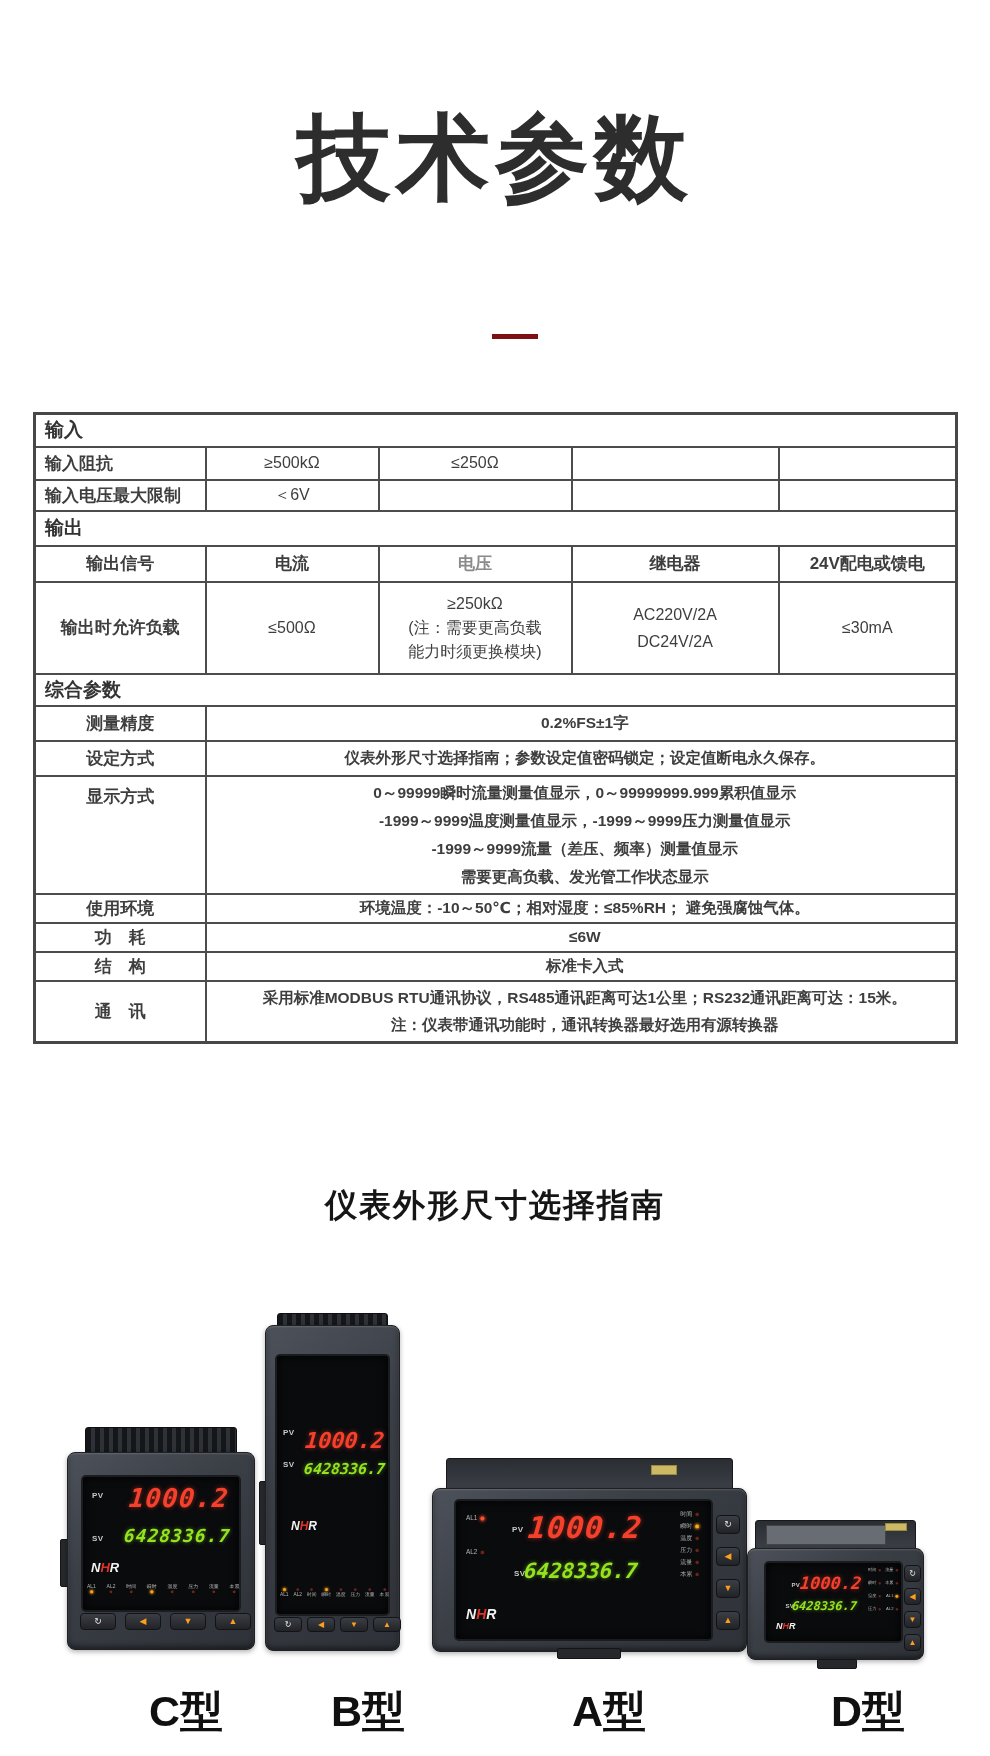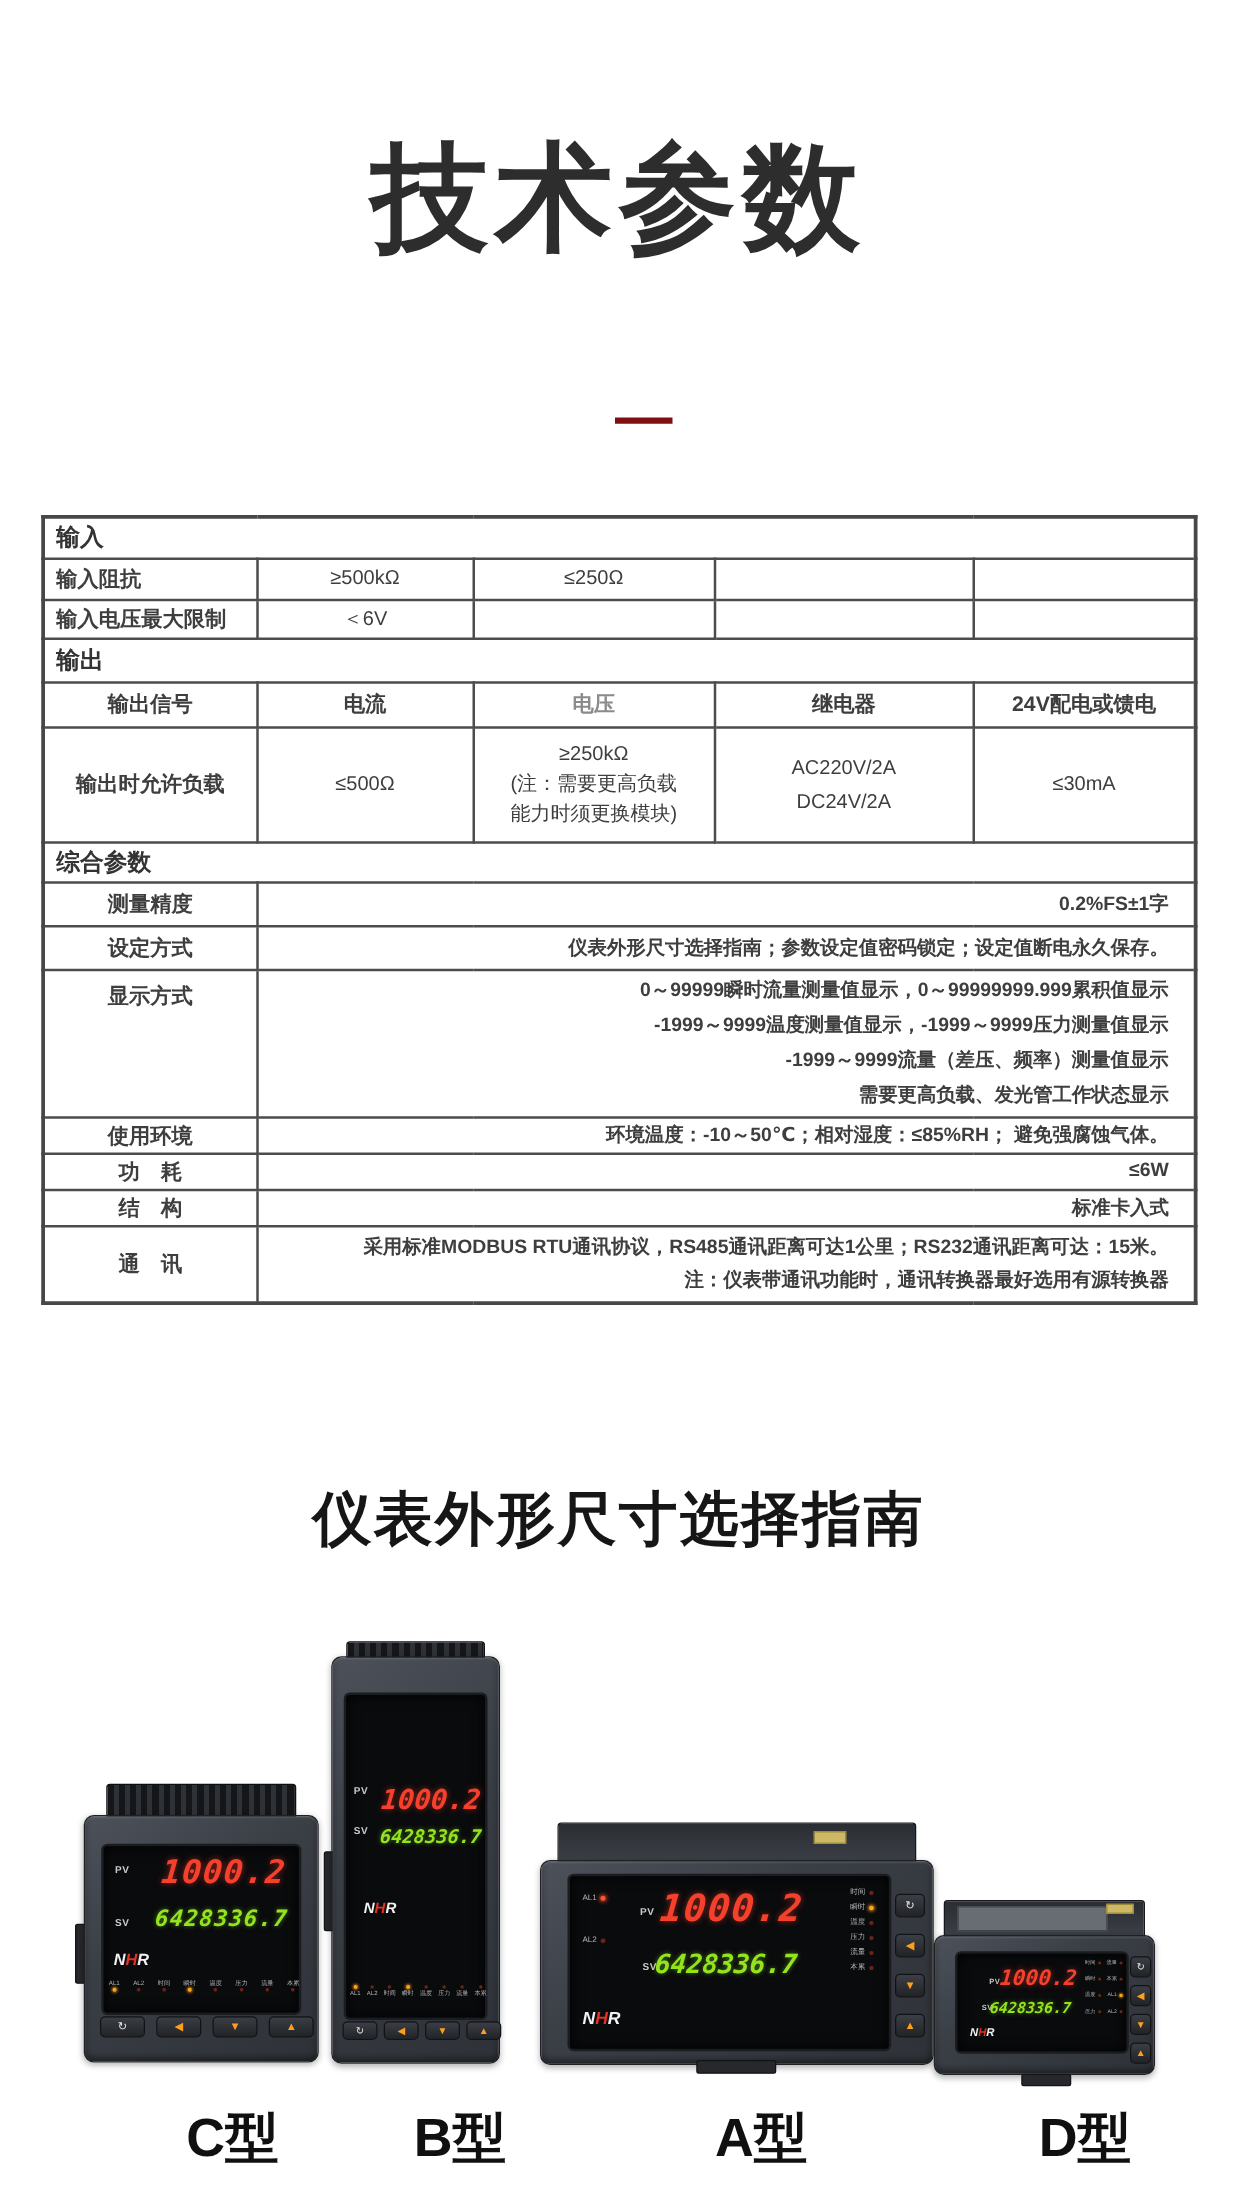--- a/index.html
+++ b/index.html
@@ -4,33 +4,33 @@
 <style>
   html,body{margin:0;padding:0;background:#fff;}
   .page{position:relative;width:990px;height:1756px;background:#fff;overflow:hidden;
         font-family:"Liberation Sans","DejaVu Sans",sans-serif;}
 
   
   .main-title{position:absolute;top:92px;left:0;width:100%;text-align:center;
     font-size:94px;font-weight:900;letter-spacing:5px;color:#2d2d2d;line-height:1.4;margin:0;}
   .title-dash{position:absolute;left:492px;top:334px;width:46px;height:5px;background:#7e1012;}
   .guide-title{position:absolute;top:1184px;left:0;width:100%;text-align:center;
-    font-size:47px;font-weight:900;letter-spacing:2px;color:#161616;margin:0;}
+    font-size:32px;font-weight:900;letter-spacing:2px;color:#161616;margin:0;}
 
   
   .spec-table{position:absolute;left:33px;top:412px;width:922px;border-collapse:collapse;
     table-layout:fixed;color:#3e3e3e;border:3px solid #474747;}
-  .spec-table td{border:2px solid #4c4c4c;vertical-align:middle;padding:2px 20px;
+  .spec-table td{border:2px solid #4c4c4c;vertical-align:middle;padding:2px 4px;
     font-size:16px;overflow:hidden;}
   .spec-table .sec-td{font-size:19px;font-weight:700;text-align:left;padding-left:9px;color:#333;}
   .spec-table .lab{font-weight:700;text-align:left;padding-left:9px;font-size:17px;}
   .spec-table .labc{font-weight:700;text-align:center;font-size:17px;}
   .spec-table .hd{font-weight:700;text-align:center;font-size:17px;}
   .spec-table .val{text-align:center;font-weight:400;font-size:16px;}
-  .spec-table .cnt{text-align:right;padding-left:12px;font-weight:600;font-size:15.5px;}
+  .spec-table .cnt{text-align:center;padding-left:12px;font-weight:600;font-size:15.5px;}
   .spec-table .dim{color:#8b8b8b;}
   .mline div{line-height:24px;}
   .mline2 div{line-height:27px;}
   .disp-lines div{line-height:28px;}
   .comm-lines div{line-height:27px;}
 
   
   .meter{position:absolute;}
   .fins{position:absolute;background:repeating-linear-gradient(90deg,#141619 0 5px,#2e3136 5px 9px);
     border:1px solid #0e0f11;border-radius:3px 3px 0 0;}

